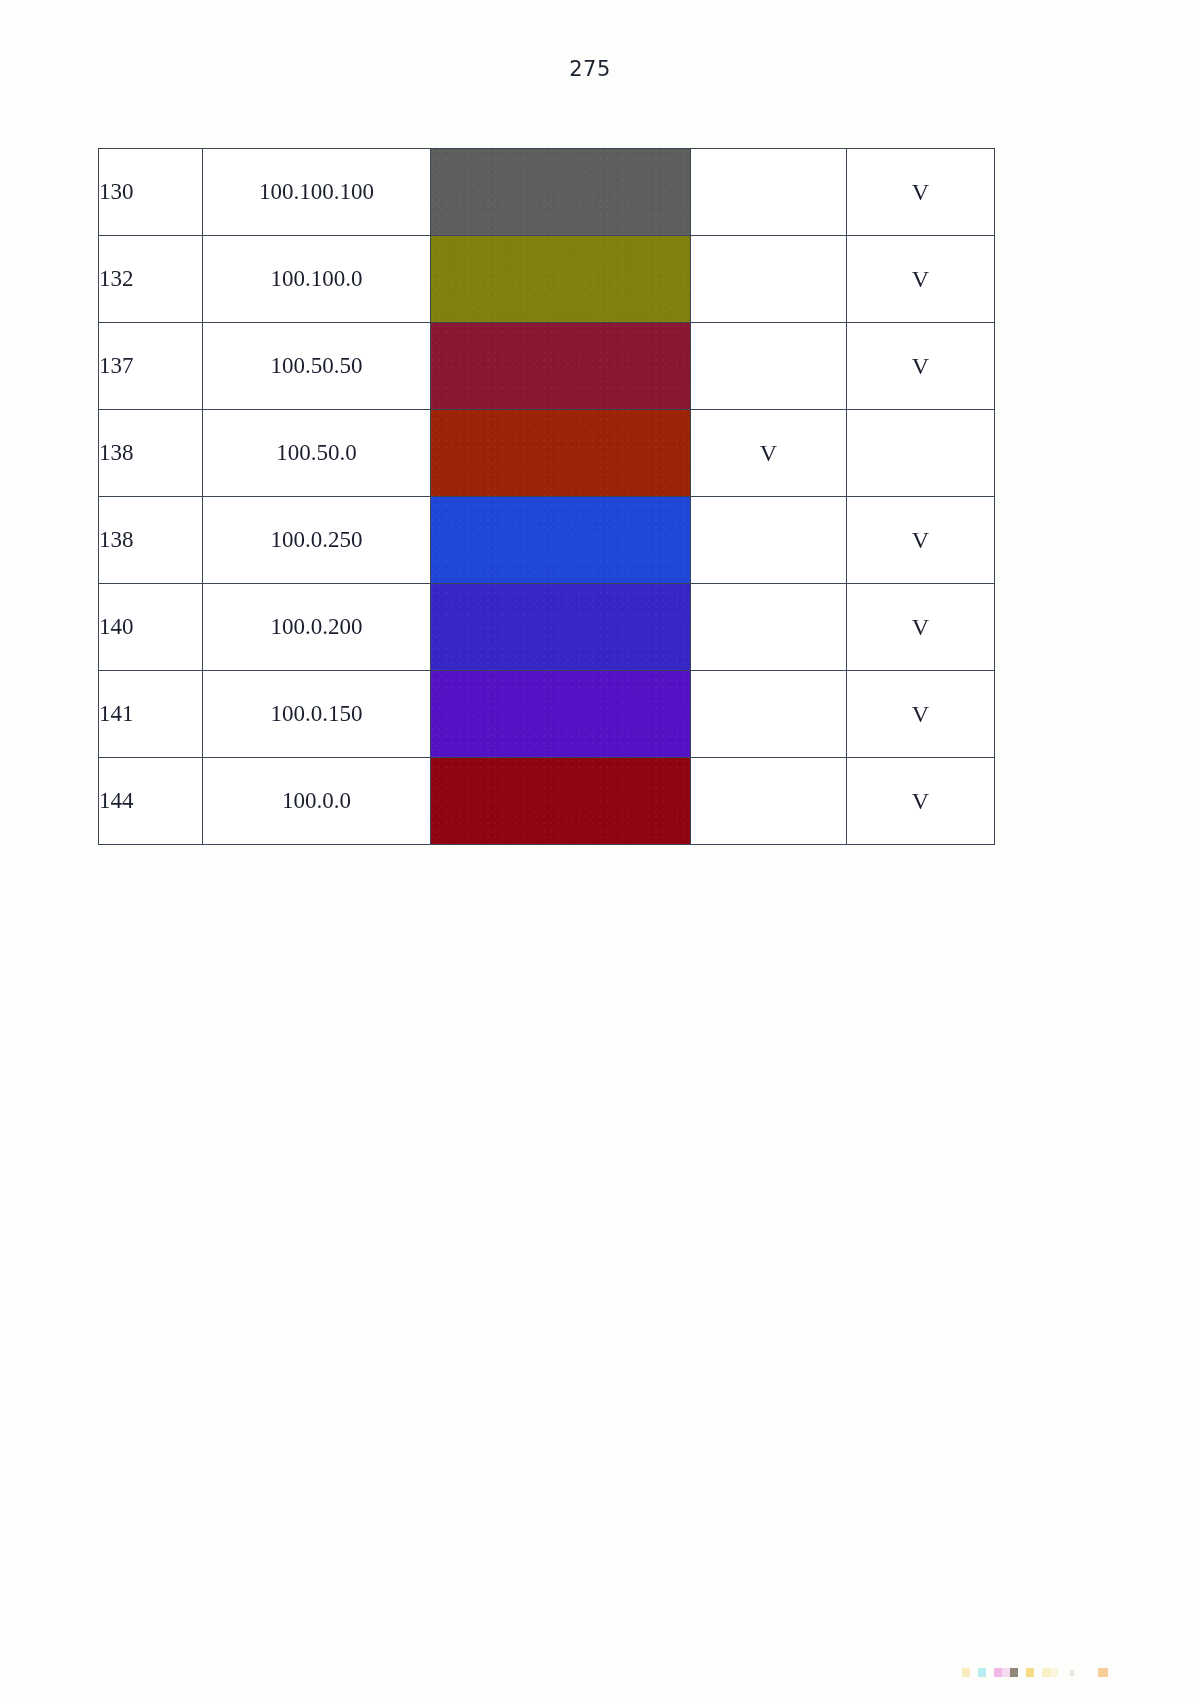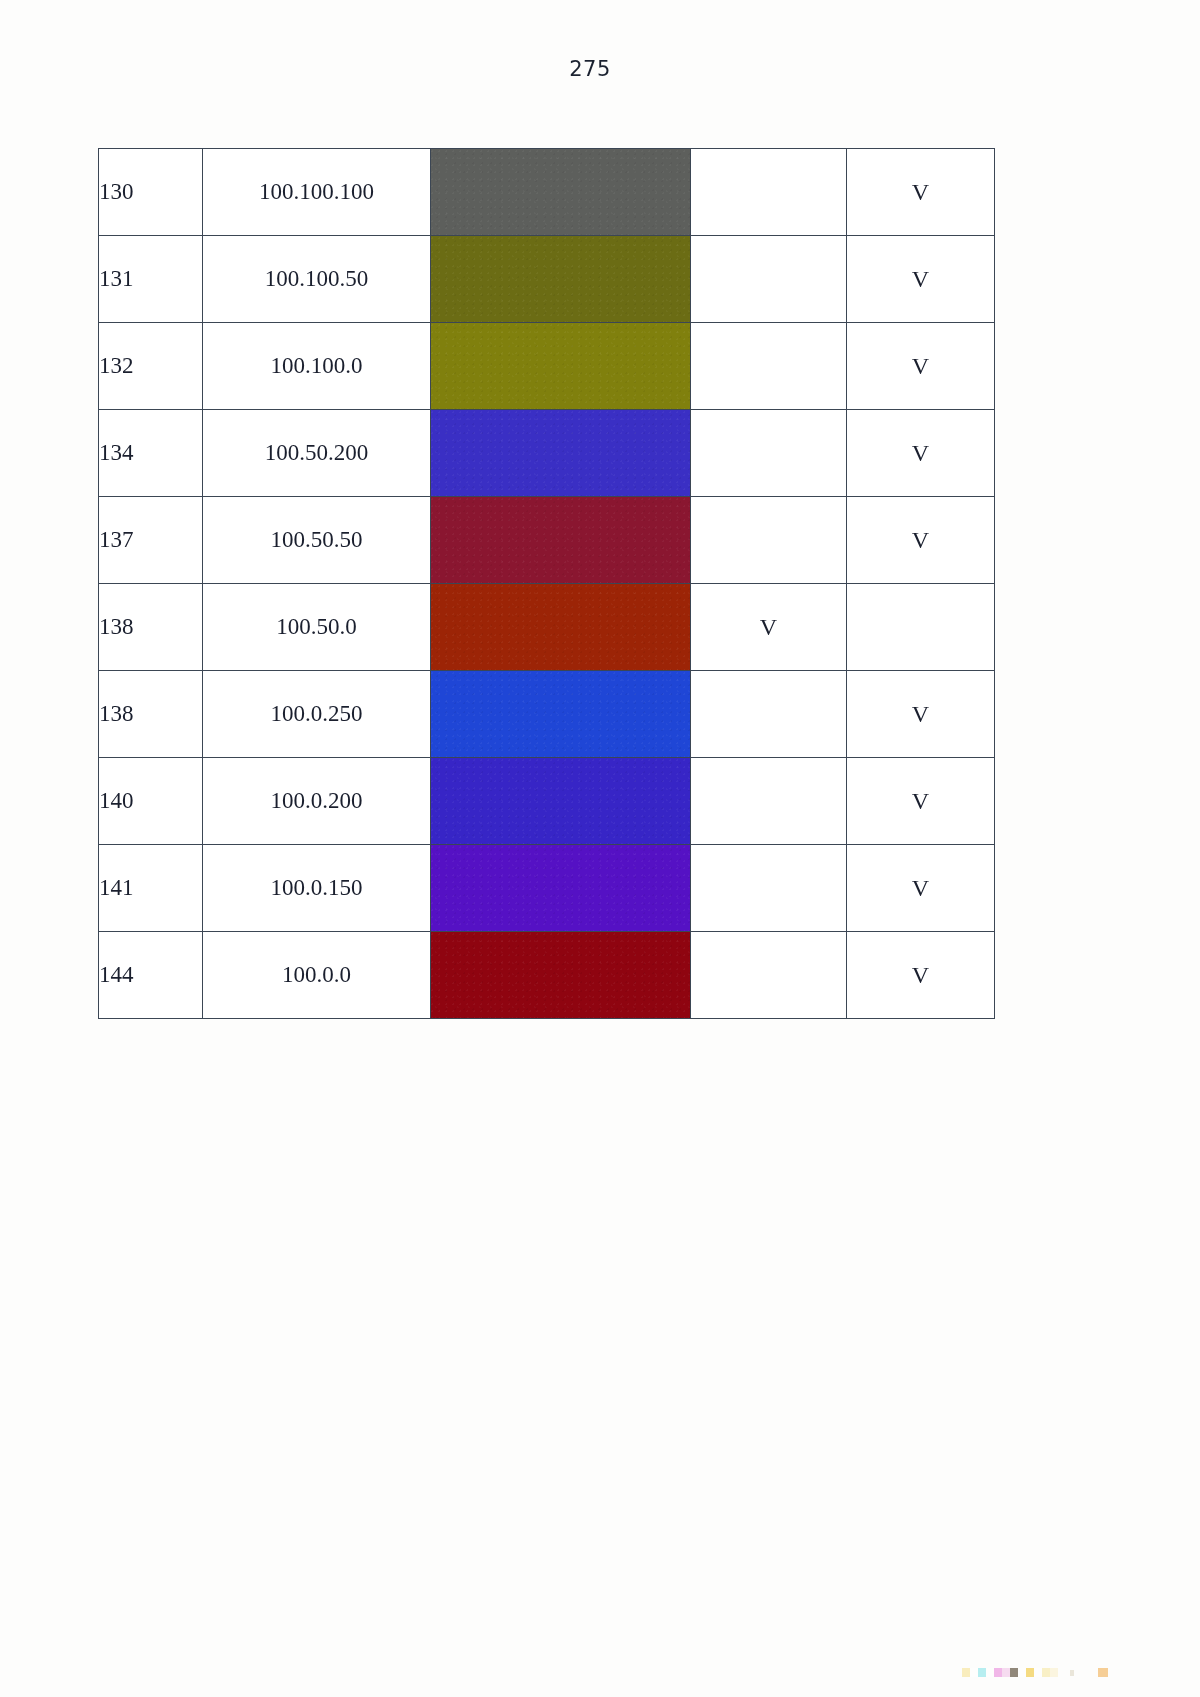--- a/index.html
+++ b/index.html
@@ -166,42 +166,24 @@
         <tr>
           <td class="cell-index">130</td>
           <td class="cell-code">100.100.100</td>
           <td class="cell-swatch">
             <span class="swatch" style="background-color: rgb(93, 95, 92);"></span>
           </td>
           <td class="cell-check"><span class="mark"></span></td>
           <td class="cell-check"><span class="mark">V</span></td>
         </tr>
         <tr>
-          <td class="cell-index">131</td>
-          <td class="cell-code">100.100.50</td>
-          <td class="cell-swatch">
-            <span class="swatch" style="background-color: rgb(107, 108, 20);"></span>
-          </td>
-          <td class="cell-check"><span class="mark"></span></td>
-          <td class="cell-check"><span class="mark">V</span></td>
-        </tr>
-        <tr>
           <td class="cell-index">132</td>
           <td class="cell-code">100.100.0</td>
           <td class="cell-swatch">
             <span class="swatch" style="background-color: rgb(128, 128, 13);"></span>
-          </td>
-          <td class="cell-check"><span class="mark"></span></td>
-          <td class="cell-check"><span class="mark">V</span></td>
-        </tr>
-        <tr>
-          <td class="cell-index">134</td>
-          <td class="cell-code">100.50.200</td>
-          <td class="cell-swatch">
-            <span class="swatch" style="background-color: rgb(58, 47, 196);"></span>
           </td>
           <td class="cell-check"><span class="mark"></span></td>
           <td class="cell-check"><span class="mark">V</span></td>
         </tr>
         <tr>
           <td class="cell-index">137</td>
           <td class="cell-code">100.50.50</td>
           <td class="cell-swatch">
             <span class="swatch" style="background-color: rgb(138, 22, 48);"></span>
           </td>

